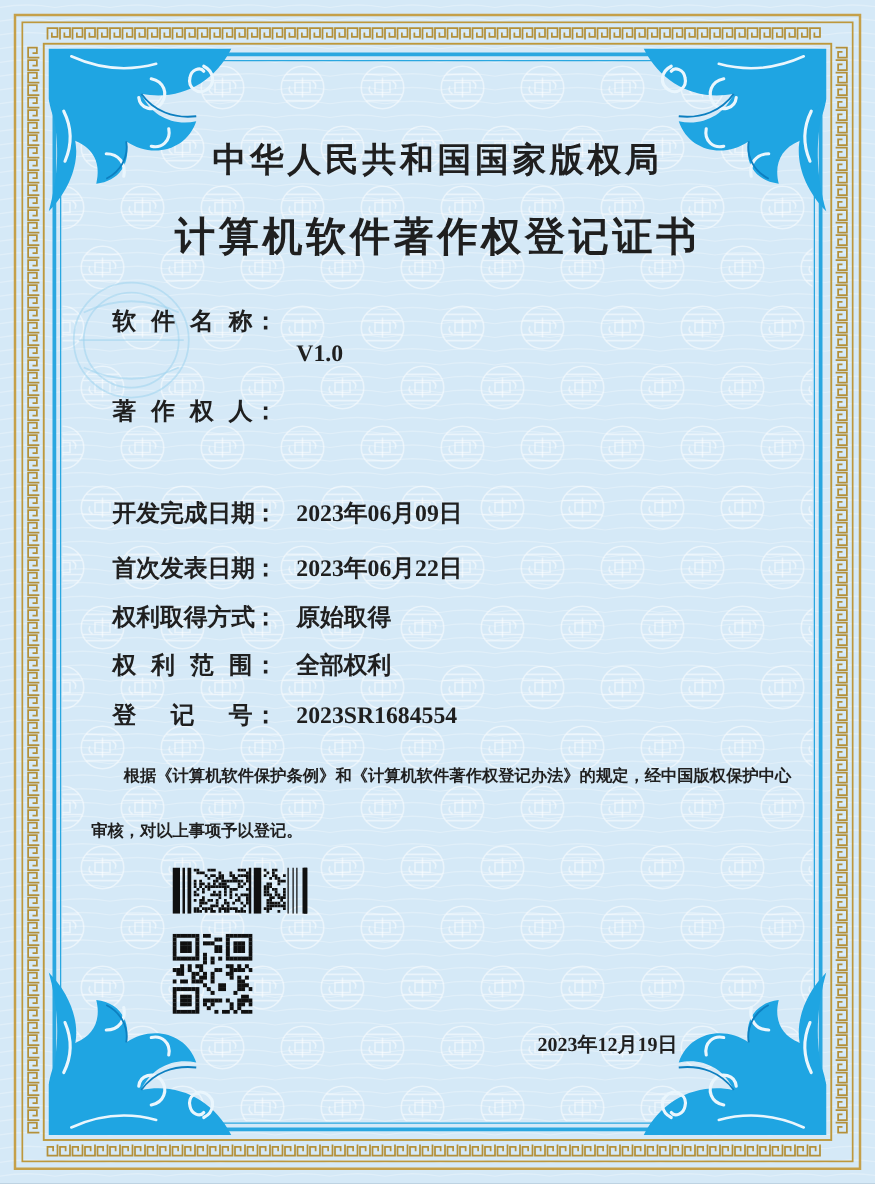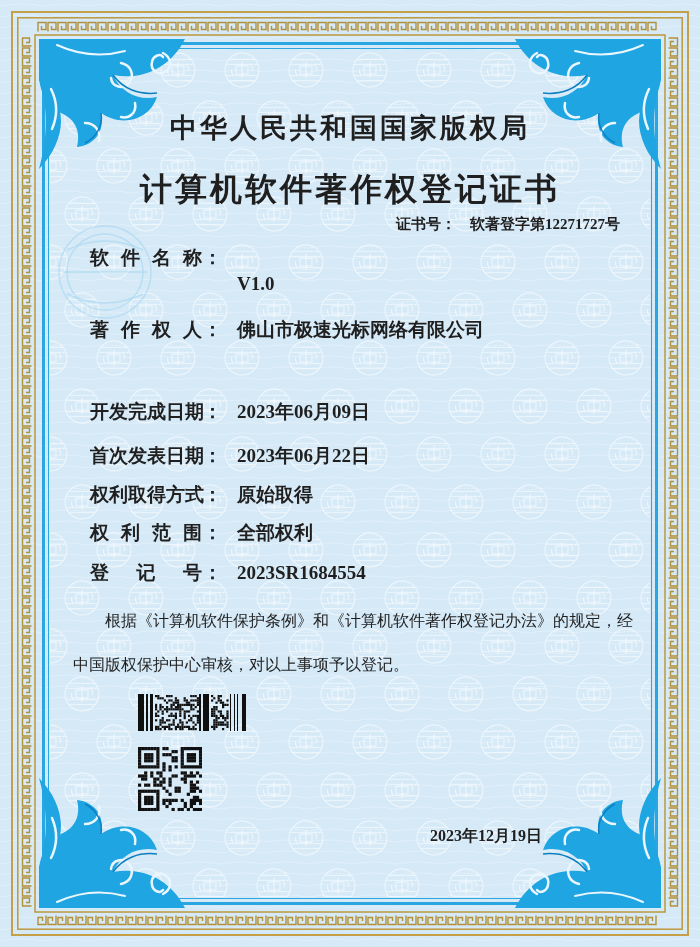--- a/index.html
+++ b/index.html
@@ -29,21 +29,21 @@
   .cert-title{position:absolute;left:0;top:144px;width:100%;text-align:center;
     font-size:32px;font-weight:bold;letter-spacing:3px;margin-top:24px;}
   .certno{position:absolute;top:215px;right:80px;font-size:15px;font-weight:bold;}
   .certno .lbl{margin-right:14px;}
   .field{position:absolute;left:90px;display:flex;align-items:flex-start;
     font-size:19px;font-weight:bold;line-height:26px;}
   .jlabel{display:inline-flex;justify-content:space-between;width:112px;}
   .colon{margin-left:1px;}
   .fval{margin-left:15px;white-space:nowrap;}
   .statement{position:absolute;left:73px;top:599px;width:560px;
-    font-size:16px;font-weight:normal;line-height:44px;text-indent:2em;text-align:justify;}
+    font-size:13px;font-weight:bold;line-height:44px;text-indent:2em;text-align:justify;}
   .issue-date{position:absolute;left:430px;top:826px;font-size:16px;font-weight:bold;}
   .barcode-box{position:absolute;left:138px;top:694px;}
   .qr-box{position:absolute;left:138px;top:747px;}
 </style>
 </head>
 <body>
 
 <div class="page">
 
   <svg id="bg-waves" class="abs" style="left:0;top:0;" width="700" height="947" viewBox="0 0 700 947">
@@ -2506,23 +2506,20 @@
           <g fill="none" stroke="#0d7fc0" stroke-width="1.5">
             <path d="M76,38 c10,14 26,20 44,18"></path>
             <path d="M64,76 c2,12 -4,24 -16,30"></path>
           </g>
         </g>
       </g>
     </svg>
 
   <div class="issuer">中华人民共和国国家版权局</div>
   <div class="cert-title">计算机软件著作权登记证书</div>
-  <div class="certno">
-    <span class="lbl">证书号：</span><span>软著登字第12271727号</span>
-  </div>
 
   <div class="field" style="top:245px;">
     <span class="jlabel">
         <span>软</span>
         <span>件</span>
         <span>名</span>
         <span>称</span>
       </span>
       <span class="colon">：</span>
     <span class="fval">
@@ -2531,21 +2528,20 @@
     </span>
   </div>
   <div class="field" style="top:317px;">
     <span class="jlabel">
         <span>著</span>
         <span>作</span>
         <span>权</span>
         <span>人</span>
       </span>
       <span class="colon">：</span>
-    <span class="fval">佛山市极速光标网络有限公司</span>
   </div>
   <div class="field" style="top:399px;">
     <span class="jlabel">
         <span>开</span>
         <span>发</span>
         <span>完</span>
         <span>成</span>
         <span>日</span>
         <span>期</span>
       </span>

